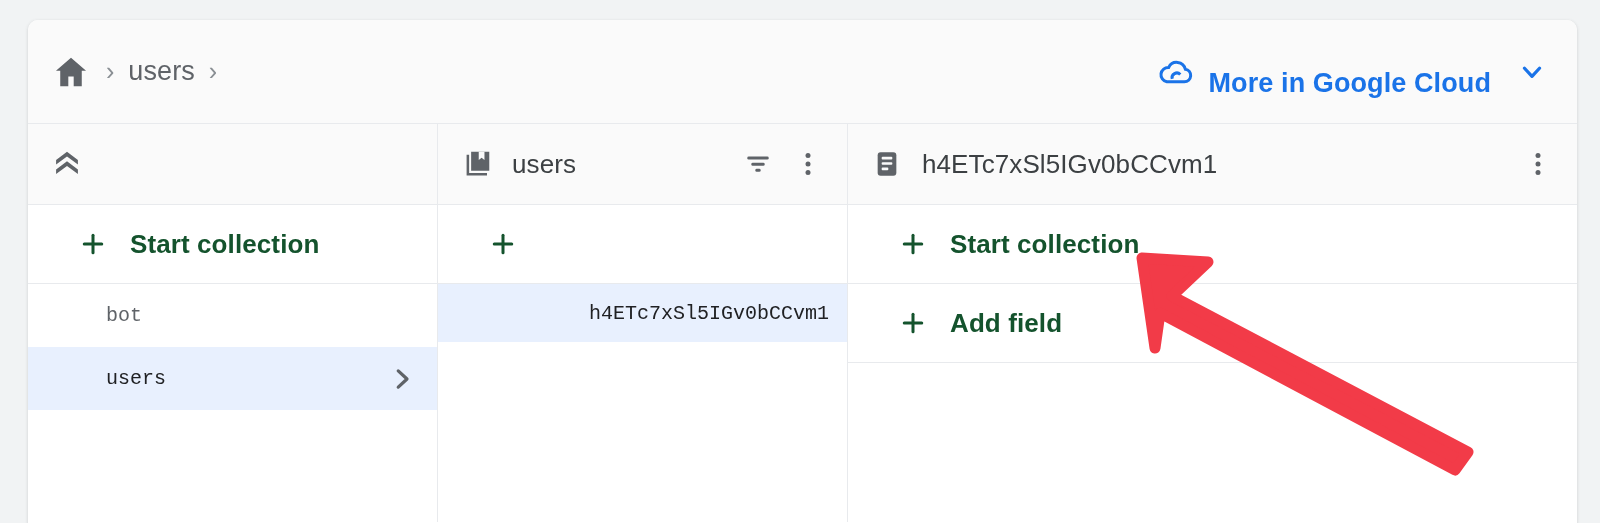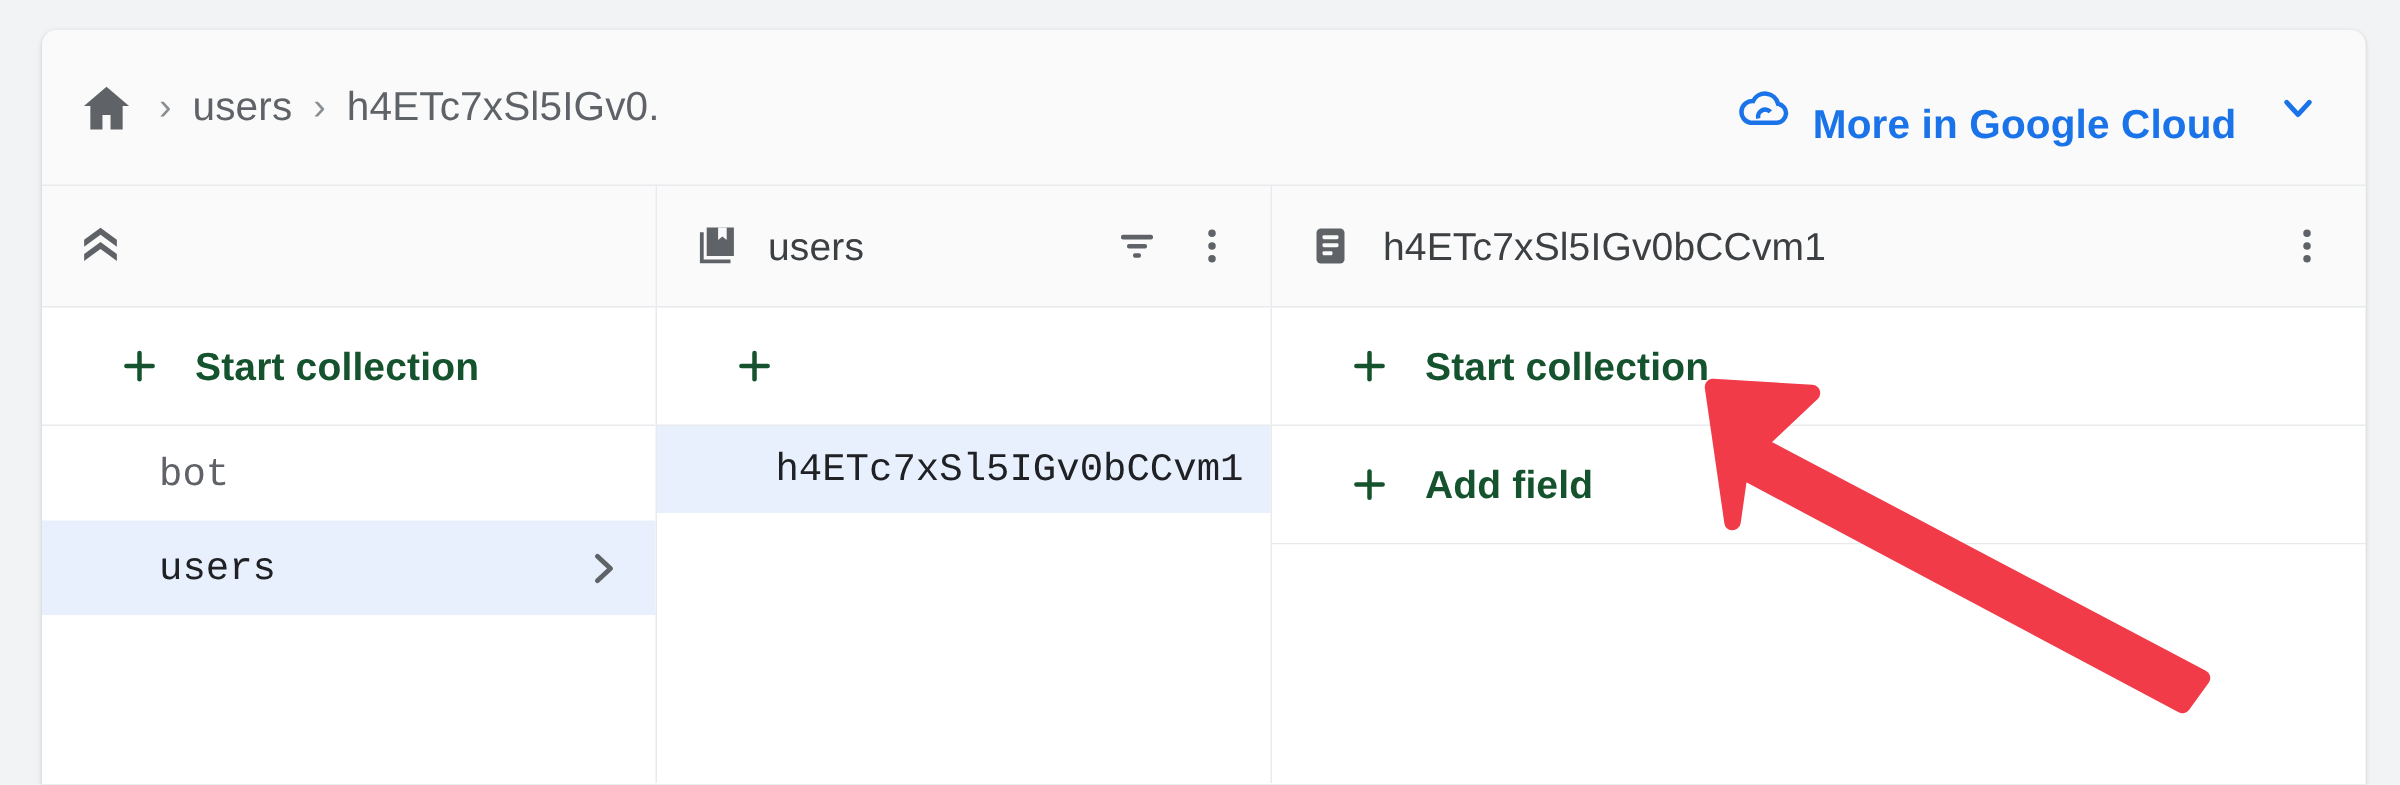--- a/index.html
+++ b/index.html
@@ -193,21 +193,21 @@
 
   
   .list-row {
     height: 63px;
     display: flex;
     align-items: center;
     justify-content: space-between;
     padding: 0 20px 0 78px;
     box-sizing: border-box;
     font-family: "Liberation Mono", "DejaVu Sans Mono", monospace;
-    font-size: 26px;
+    font-size: 20px;
     color: #5f6368;
     cursor: pointer;
     flex: none;
   }
   .list-row.selected {
     background: #e8f0fe;
     color: #202124;
   }
   .list-row .chev-right {
     display: inline-flex;
@@ -256,21 +256,20 @@
             <path d="M12 3 2.5 11.2h2.7V21h5.1v-6.1h3.4V21h5.1v-9.8h2.7z"></path>
           </svg>
         </span>
 
         <span class="crumb-sep">›</span>
 
         <span class="crumb-text">users</span>
 
         <span class="crumb-sep">›</span>
 
-        <span class="crumb-text">h4ETc7xSl5IGv0.</span>
       </div>
 
       <div class="more-cloud">
         <span class="cloud-icon">
           <svg width="38" height="30" viewBox="0 0 24 18" fill="none" stroke="currentColor" stroke-width="1.9" aria-hidden="true">
             <path d="M6.2 15.2h11.1a4 4 0 0 0 .6-7.95A5.6 5.6 0 0 0 7.4 6.1a4.6 4.6 0 0 0-1.2 9.1z" fill="none"></path>
             <path d="M9.6 13.4a3 3 0 0 1 5.1-2.8" fill="none"></path>
           </svg>
         </span>
         <span class="more-cloud-label">More in Google Cloud</span>

